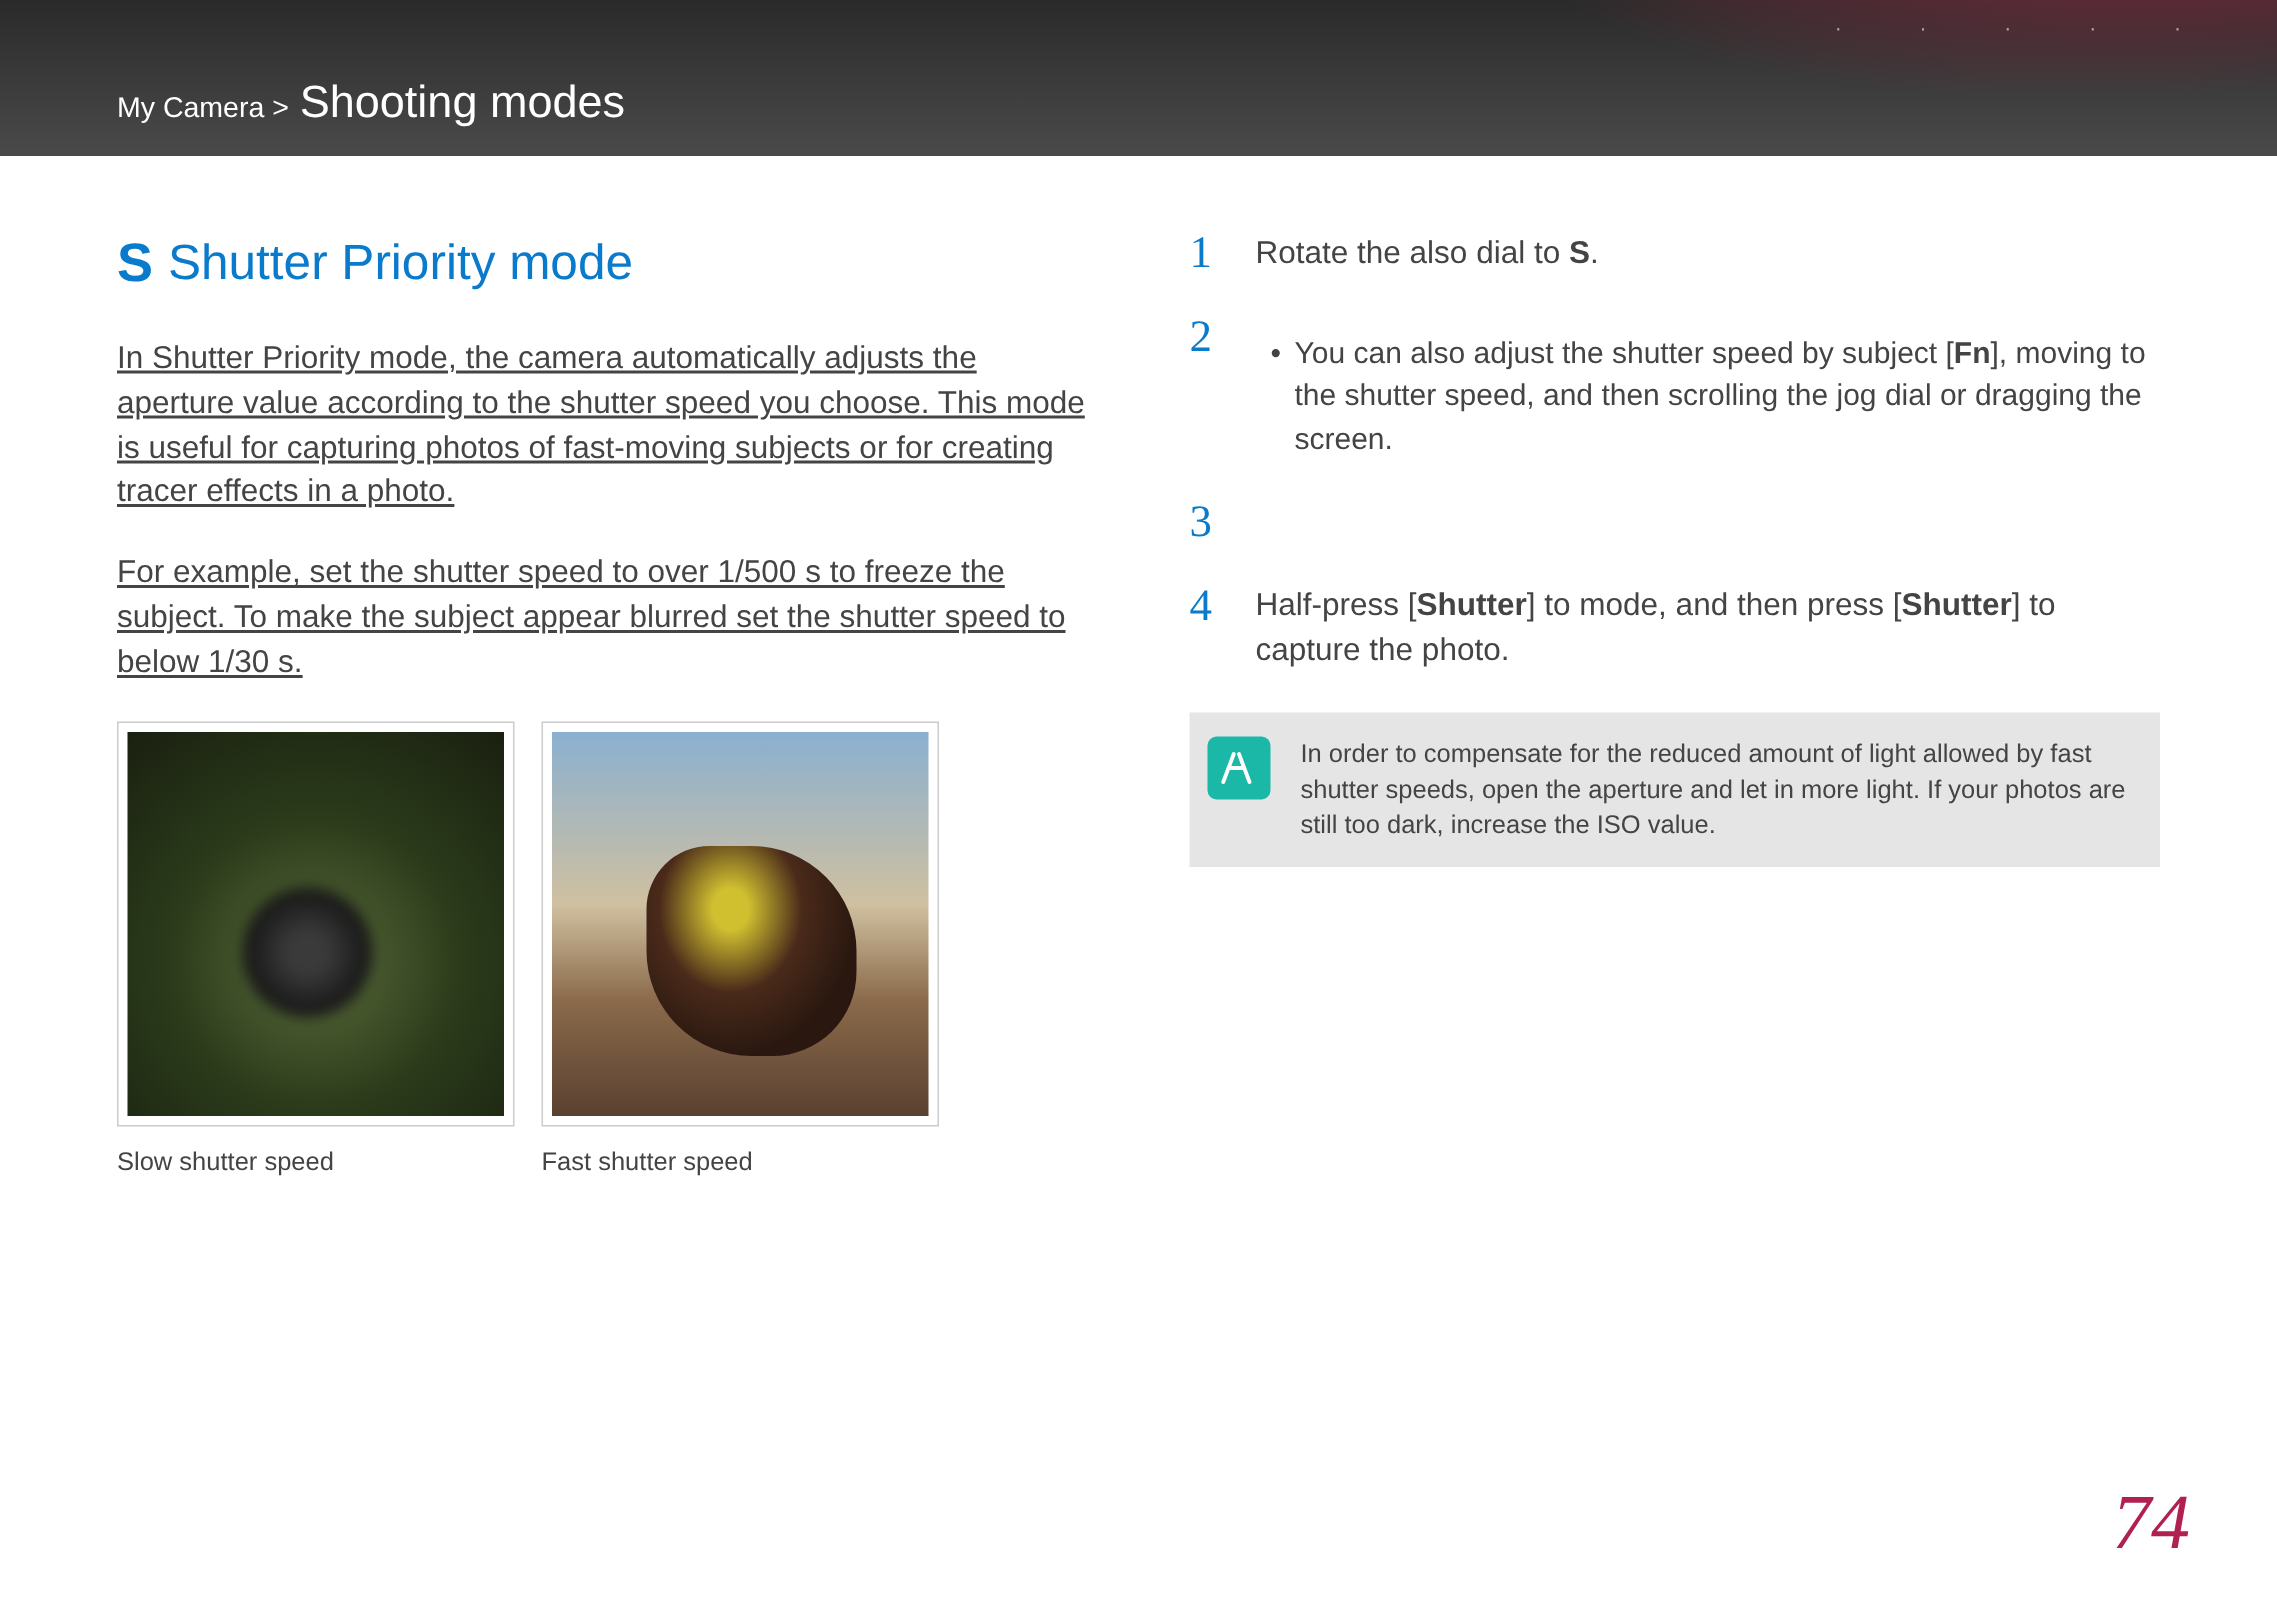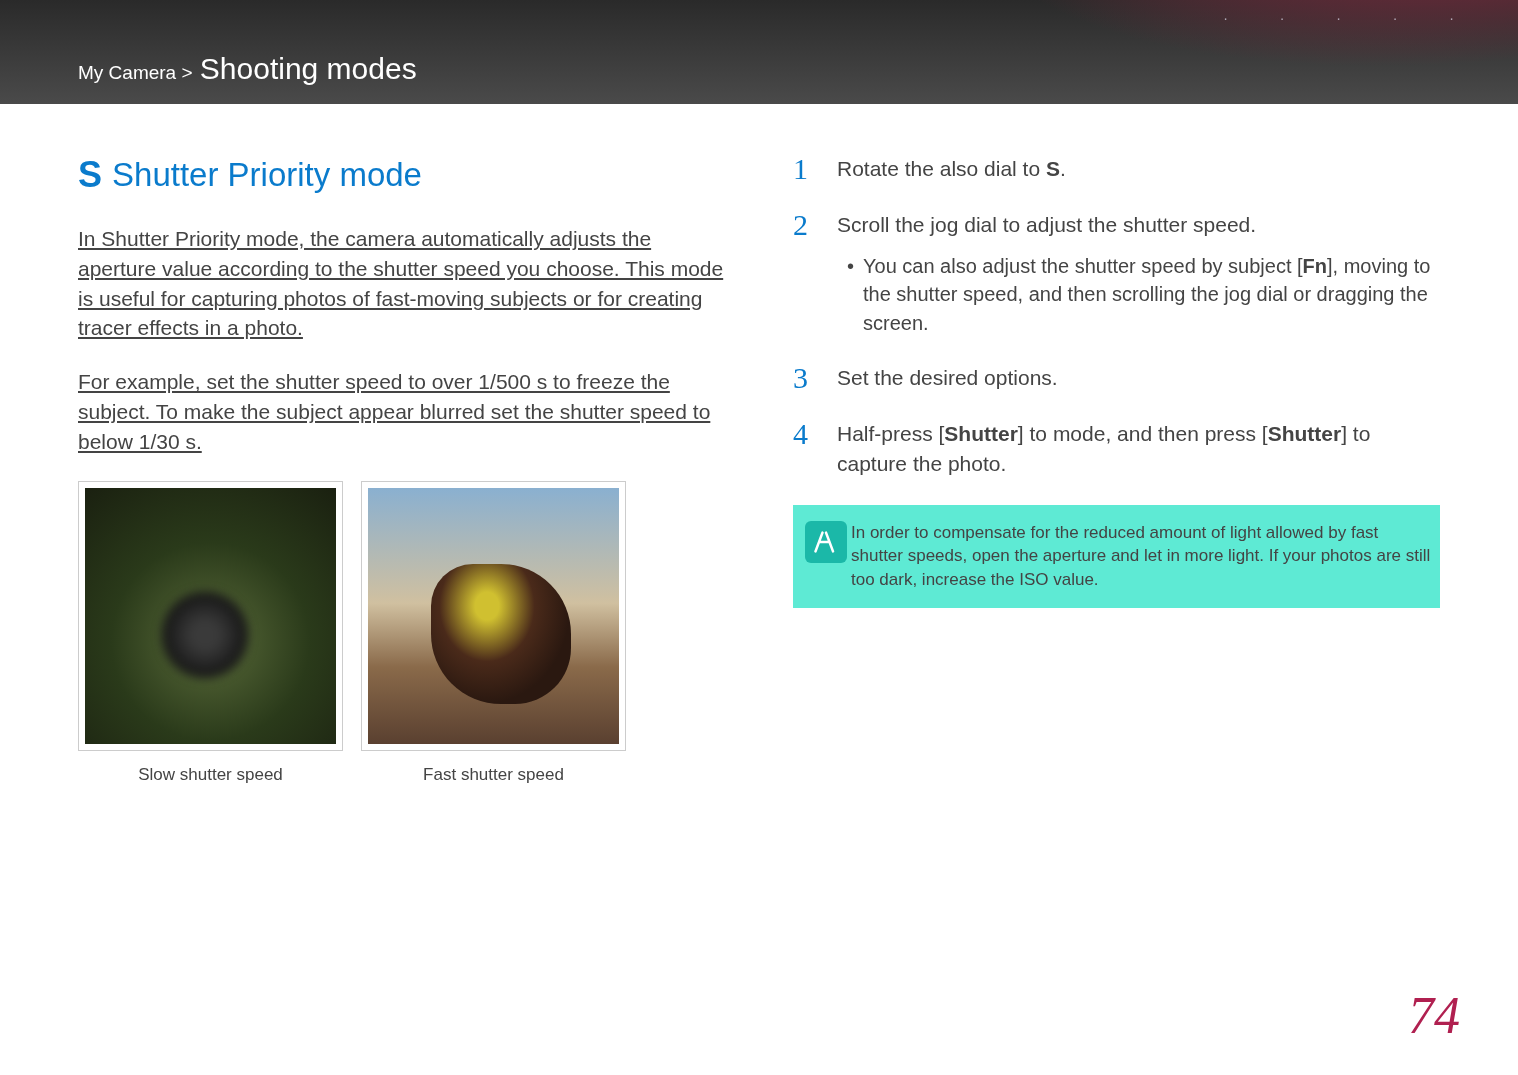--- a/index.html
+++ b/index.html
@@ -89,21 +89,20 @@
   margin-bottom: 24px;
   font-weight: 300;
   text-decoration: underline;
 }
 .images {
   display: flex;
   gap: 18px;
   margin-top: 18px;
 }
 .img-container {
-  text-align: center;
 }
 .img-frame {
   width: 265px;
   height: 270px;
   border: 1px solid #ccc;
   padding: 6px;
   display: flex;
   align-items: center;
   justify-content: center;
 }
@@ -183,22 +182,22 @@
   position: absolute;
   left: 10px;
   color: #444;
 }
 .inline-icon {
   font-weight: 700;
   font-family: Arial, sans-serif;
 }
 .notebox {
   display: flex;
-  gap: 4px;
-  background: #5eead4;
+  gap: 20px;
+  background: #e5e5e5;
   padding: 16px 8px 16px 12px;
   margin-top: 24px;
   align-items: flex-start;
 }
 .note-icon {
   width: 42px;
   height: 42px;
   background: #1bb8a8;
   border-radius: 6px;
   display: flex;
@@ -269,32 +268,28 @@
       <li class="step">
         <div class="step-num">1</div>
         <div class="step-body">
           <span>Rotate the also dial to </span><span class="inline-icon">S</span><span>.</span>
         </div>
       </li>
 
       <li class="step">
         <div class="step-num">2</div>
         <div class="step-body">
-          <span>Scroll the jog dial to adjust the shutter speed.</span>
           <div class="step-sub">
             <span>You can also adjust the shutter speed by subject [</span><span class="inline-icon">Fn</span><span>], moving to the shutter speed, and then scrolling the jog dial or dragging the screen.</span>
           </div>
         </div>
       </li>
 
       <li class="step">
         <div class="step-num">3</div>
-        <div class="step-body">
-          <span>Set the desired options.</span>
-        </div>
       </li>
 
       <li class="step">
         <div class="step-num">4</div>
         <div class="step-body">
           <span>Half-press [</span><strong>Shutter</strong><span>] to mode, and then press [</span><strong>Shutter</strong><span>] to capture the photo.</span>
         </div>
       </li>
 
     </ol>

